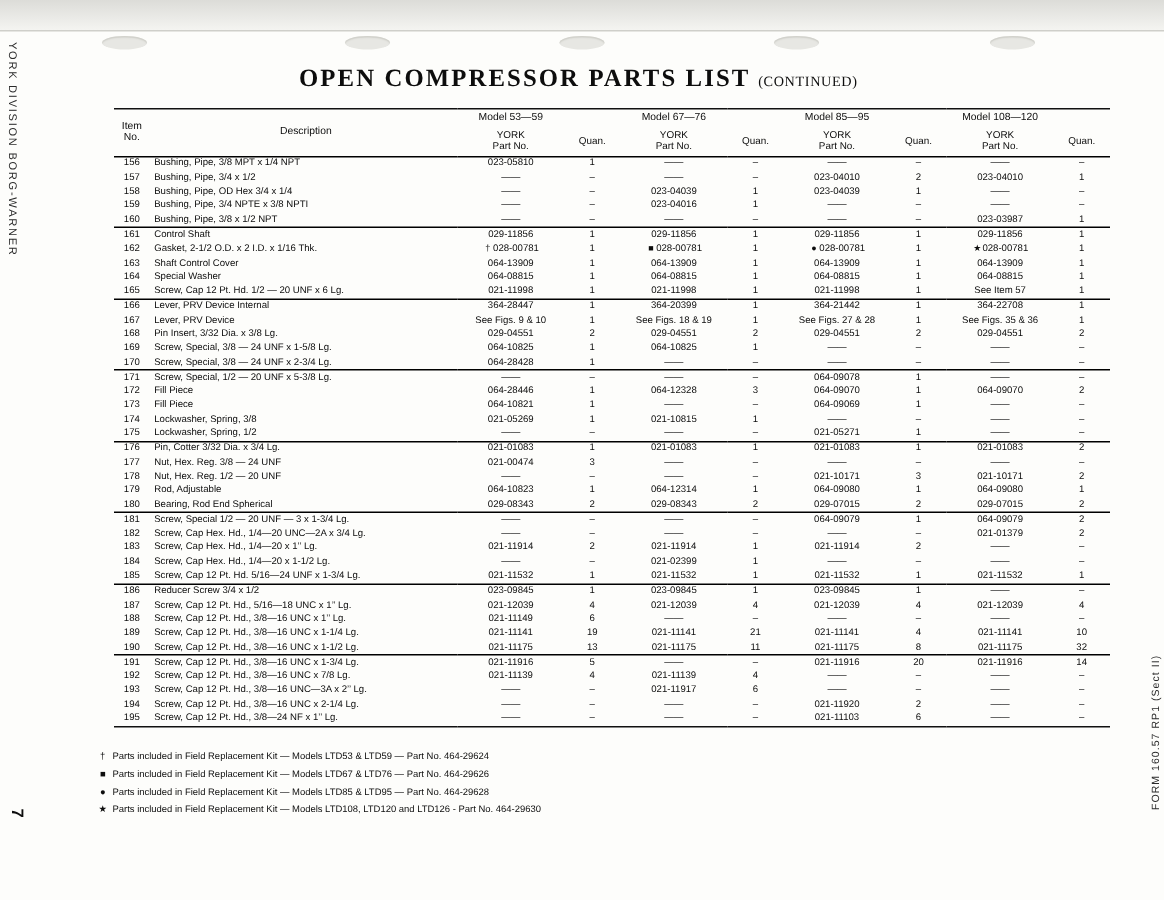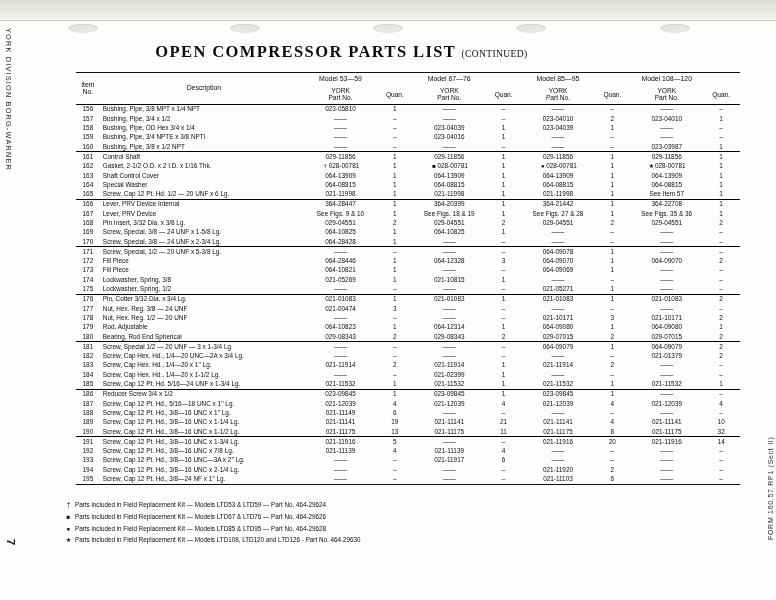--- a/index.html
+++ b/index.html
@@ -42,21 +42,21 @@
   }
   .pagenum{
     position:absolute;left:8px;bottom:52px;
     transform:rotate(90deg);
     font-size:11px;font-weight:bold;
   }
   
   #title{
     position:absolute;left:0;top:42px;width:683px;text-align:center;
     font-family:"Liberation Serif", serif;
-    font-weight:bold;font-size:16.5px;letter-spacing:1.4px;
+    font-weight:bold;font-size:16.5px;letter-spacing:1.4px;padding-left:44px;
   }
   #title .cont{font-size:9.5px;letter-spacing:.4px;font-weight:normal;}
   
   #tbl{
     position:absolute;left:76px;top:72px;width:664px;
     border-collapse:collapse;
     font-size:6.4px;
     line-height:1;
   }
   #tbl td,#tbl th{

